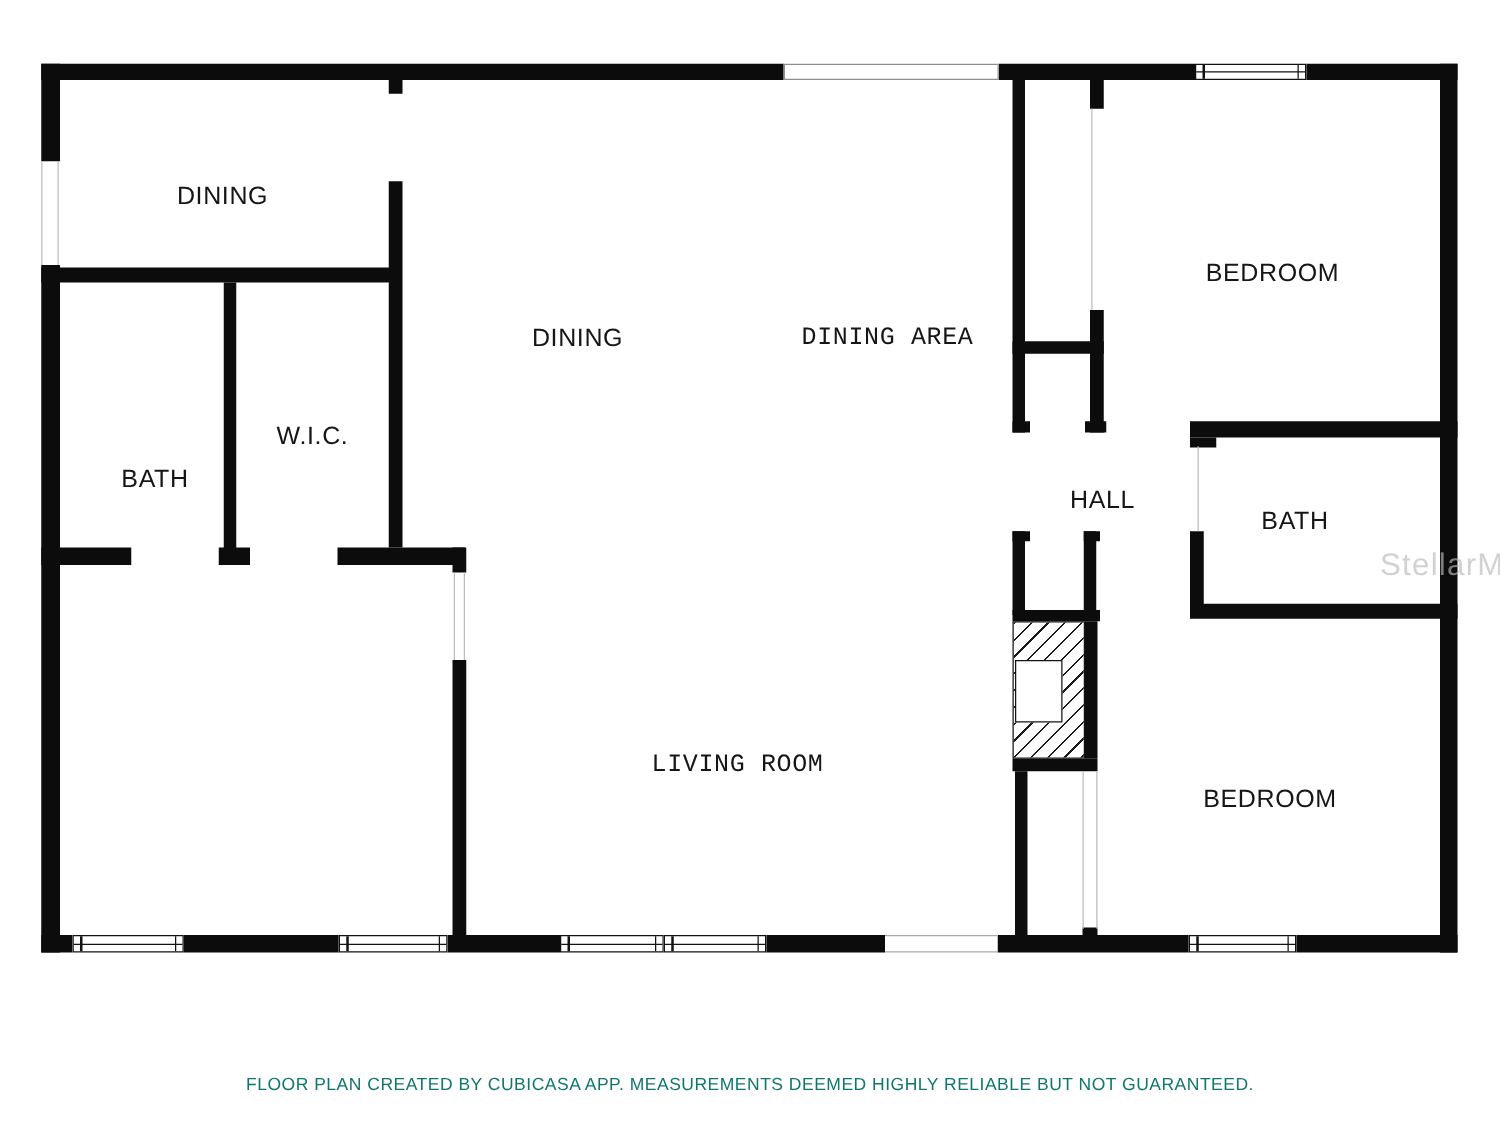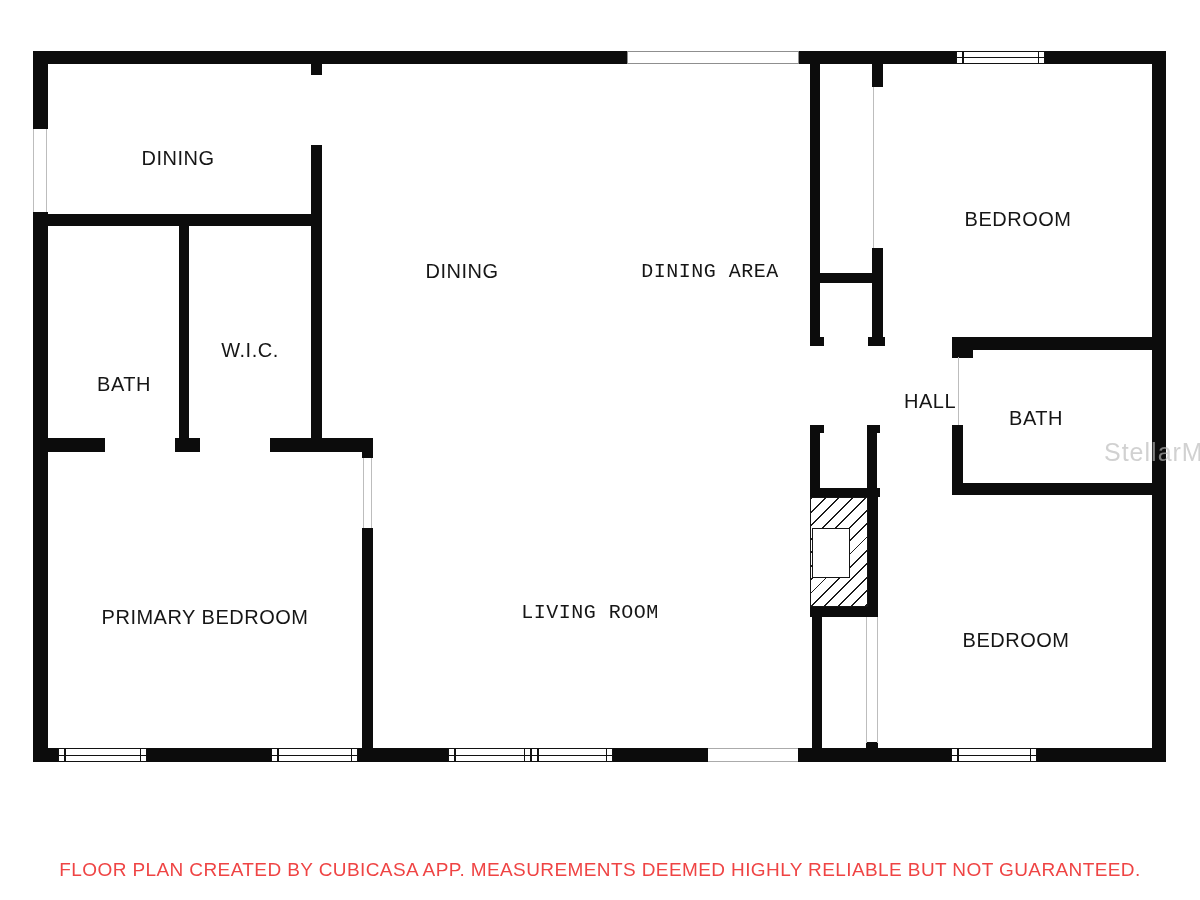--- a/index.html
+++ b/index.html
@@ -17,21 +17,21 @@
   .opening.hlines{border-top:1px solid #ababab;border-bottom:1px solid #ababab;}
   .oline{position:absolute;background:#bdbdbd;}
   .room-label{position:absolute;transform:translate(-50%,-50%);white-space:nowrap;
               font-size:20px;font-weight:400;letter-spacing:0.5px;color:#161616;}
   .fireplace{position:absolute;box-sizing:border-box;border:1px solid #151515;
              background:repeating-linear-gradient(135deg,#1b1b1b 0,#1b1b1b 1.3px,transparent 1.3px,transparent 9.5px);}
   .firebox{position:absolute;box-sizing:border-box;background:#ffffff;border:1px solid #151515;}
   .watermark{position:absolute;font-size:25px;letter-spacing:1px;font-weight:400;
              color:rgba(185,185,185,0.65);white-space:nowrap;}
   .caption{position:absolute;left:0;width:100%;text-align:center;
-           font-size:19px;letter-spacing:0.4px;color:#ef4444;white-space:nowrap;}
+           font-size:14px;letter-spacing:0.4px;color:#0f766e;white-space:nowrap;}
 </style>
 </head>
 <body>
 
 <div id="stage">
   <div id="plan">
       <div class="wall" style="left: 33px; top: 51px; width: 594px; height: 13px;"></div>
       <div class="wall" style="left: 799px; top: 51px; width: 157px; height: 13px;"></div>
       <div class="wall" style="left: 1045px; top: 51px; width: 121px; height: 13px;"></div>
       <div class="wall" style="left: 33px; top: 51px; width: 15px; height: 78px;"></div>
@@ -113,21 +113,20 @@
       <div class="oline" style="left: 371px; top: 458px; width: 1px; height: 70px;"></div>
       <div class="fireplace" style="left: 810px; top: 497px; width: 58px; height: 110px;">
         <div class="firebox" style="left: 1px; top: 30px; width: 38px; height: 50px;"></div>
       </div>
       <div class="room-label" style="left: 178px; top: 158px;">DINING</div>
       <div class="room-label" style="left: 462px; top: 271px;">DINING</div>
       <div class="room-label" style="left: 710px; top: 271px; font-family: Liberation Mono, monospace;">DINING AREA</div>
       <div class="room-label" style="left: 1018px; top: 219px;">BEDROOM</div>
       <div class="room-label" style="left: 124px; top: 384px;">BATH</div>
       <div class="room-label" style="left: 250px; top: 350px;">W.I.C.</div>
-      <div class="room-label" style="left: 882px; top: 401px; margin-left: 48px;">HALL</div>
+      <div class="room-label" style="left: 882px; top: 401px;">HALL</div>
       <div class="room-label" style="left: 1036px; top: 418px;">BATH</div>
-      <div class="room-label" style="left: 205px; top: 617px;">PRIMARY BEDROOM</div>
       <div class="room-label" style="left: 590px; top: 612px; font-family: Liberation Mono, monospace;">LIVING ROOM</div>
       <div class="room-label" style="left: 1016px; top: 640px;">BEDROOM</div>
     </div>
   <div class="watermark" style="left: 1104px; top: 438px;">StellarMLS</div>
   <div class="caption" style="top: 859px;">FLOOR PLAN CREATED BY CUBICASA APP. MEASUREMENTS DEEMED HIGHLY RELIABLE BUT NOT GUARANTEED.</div>
 </div>
 
 </body></html>

